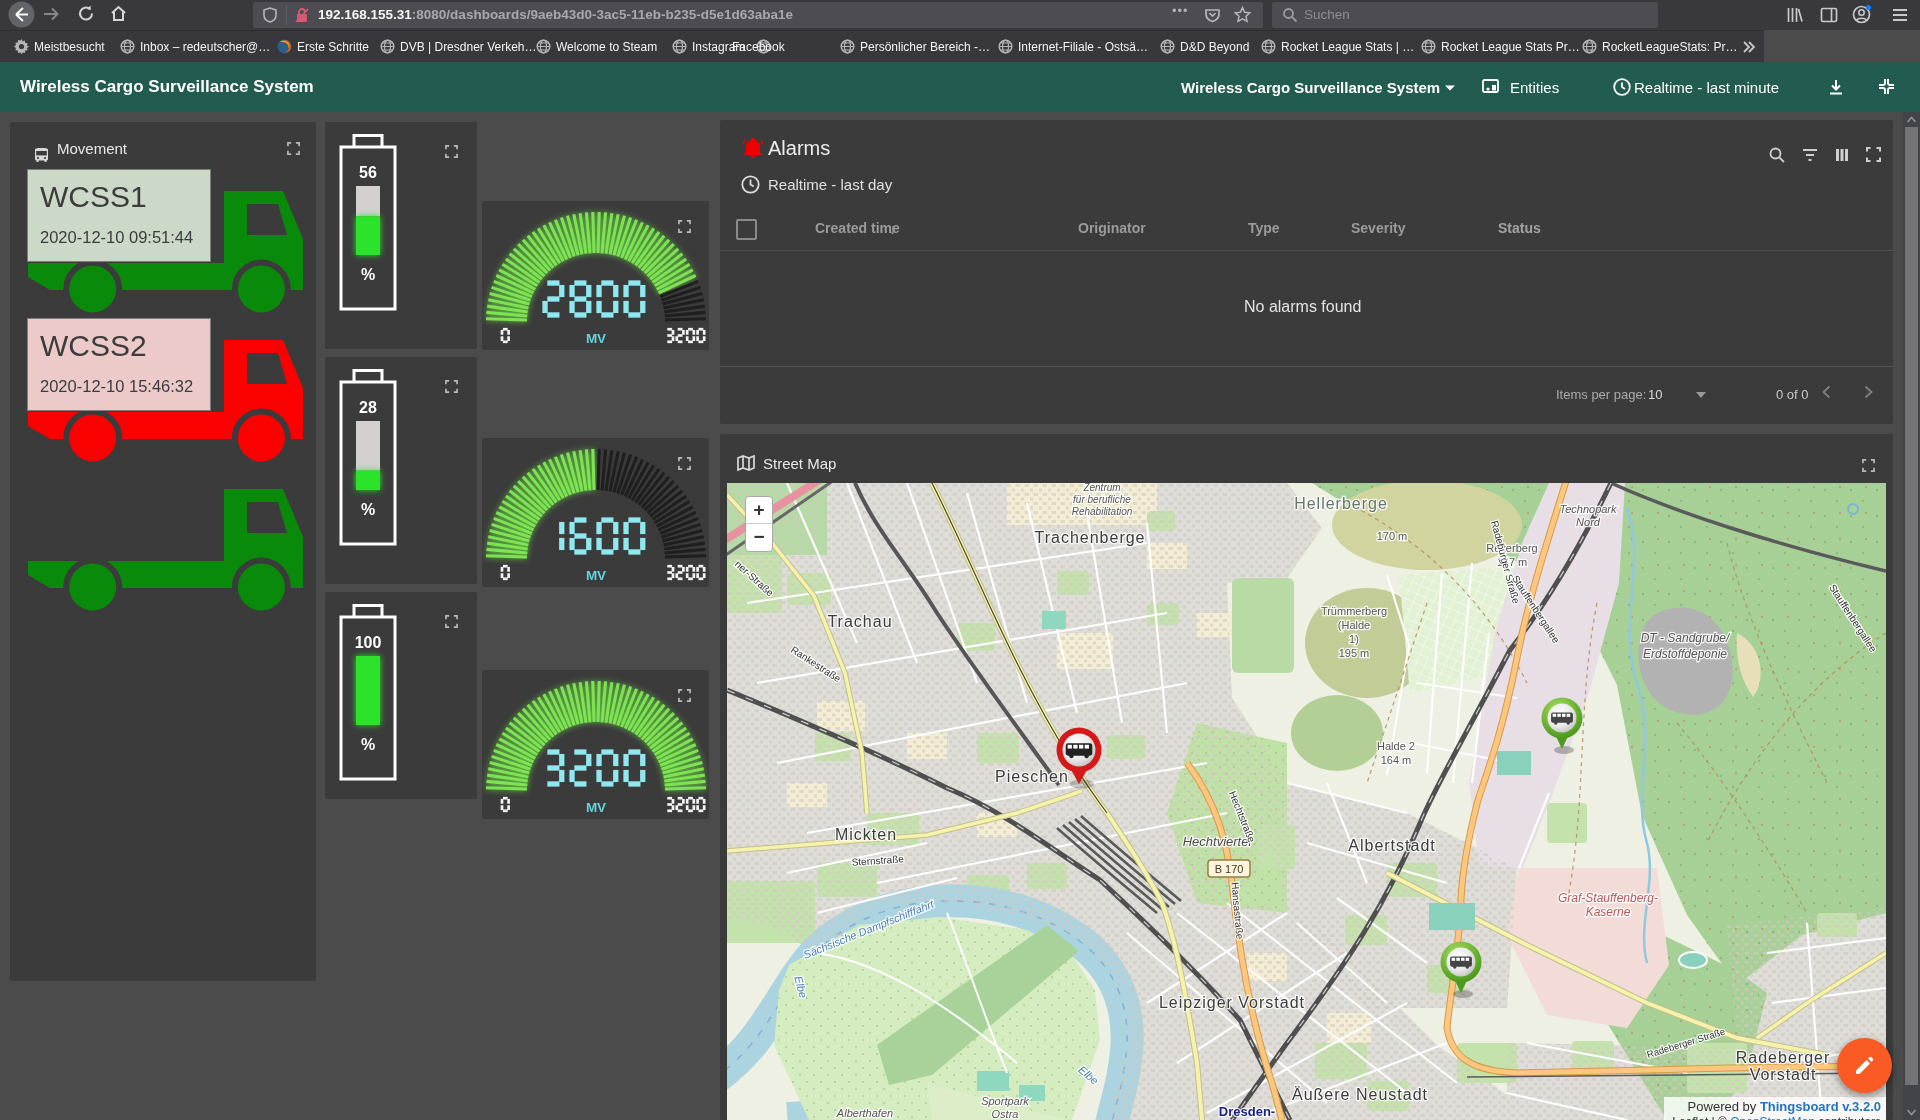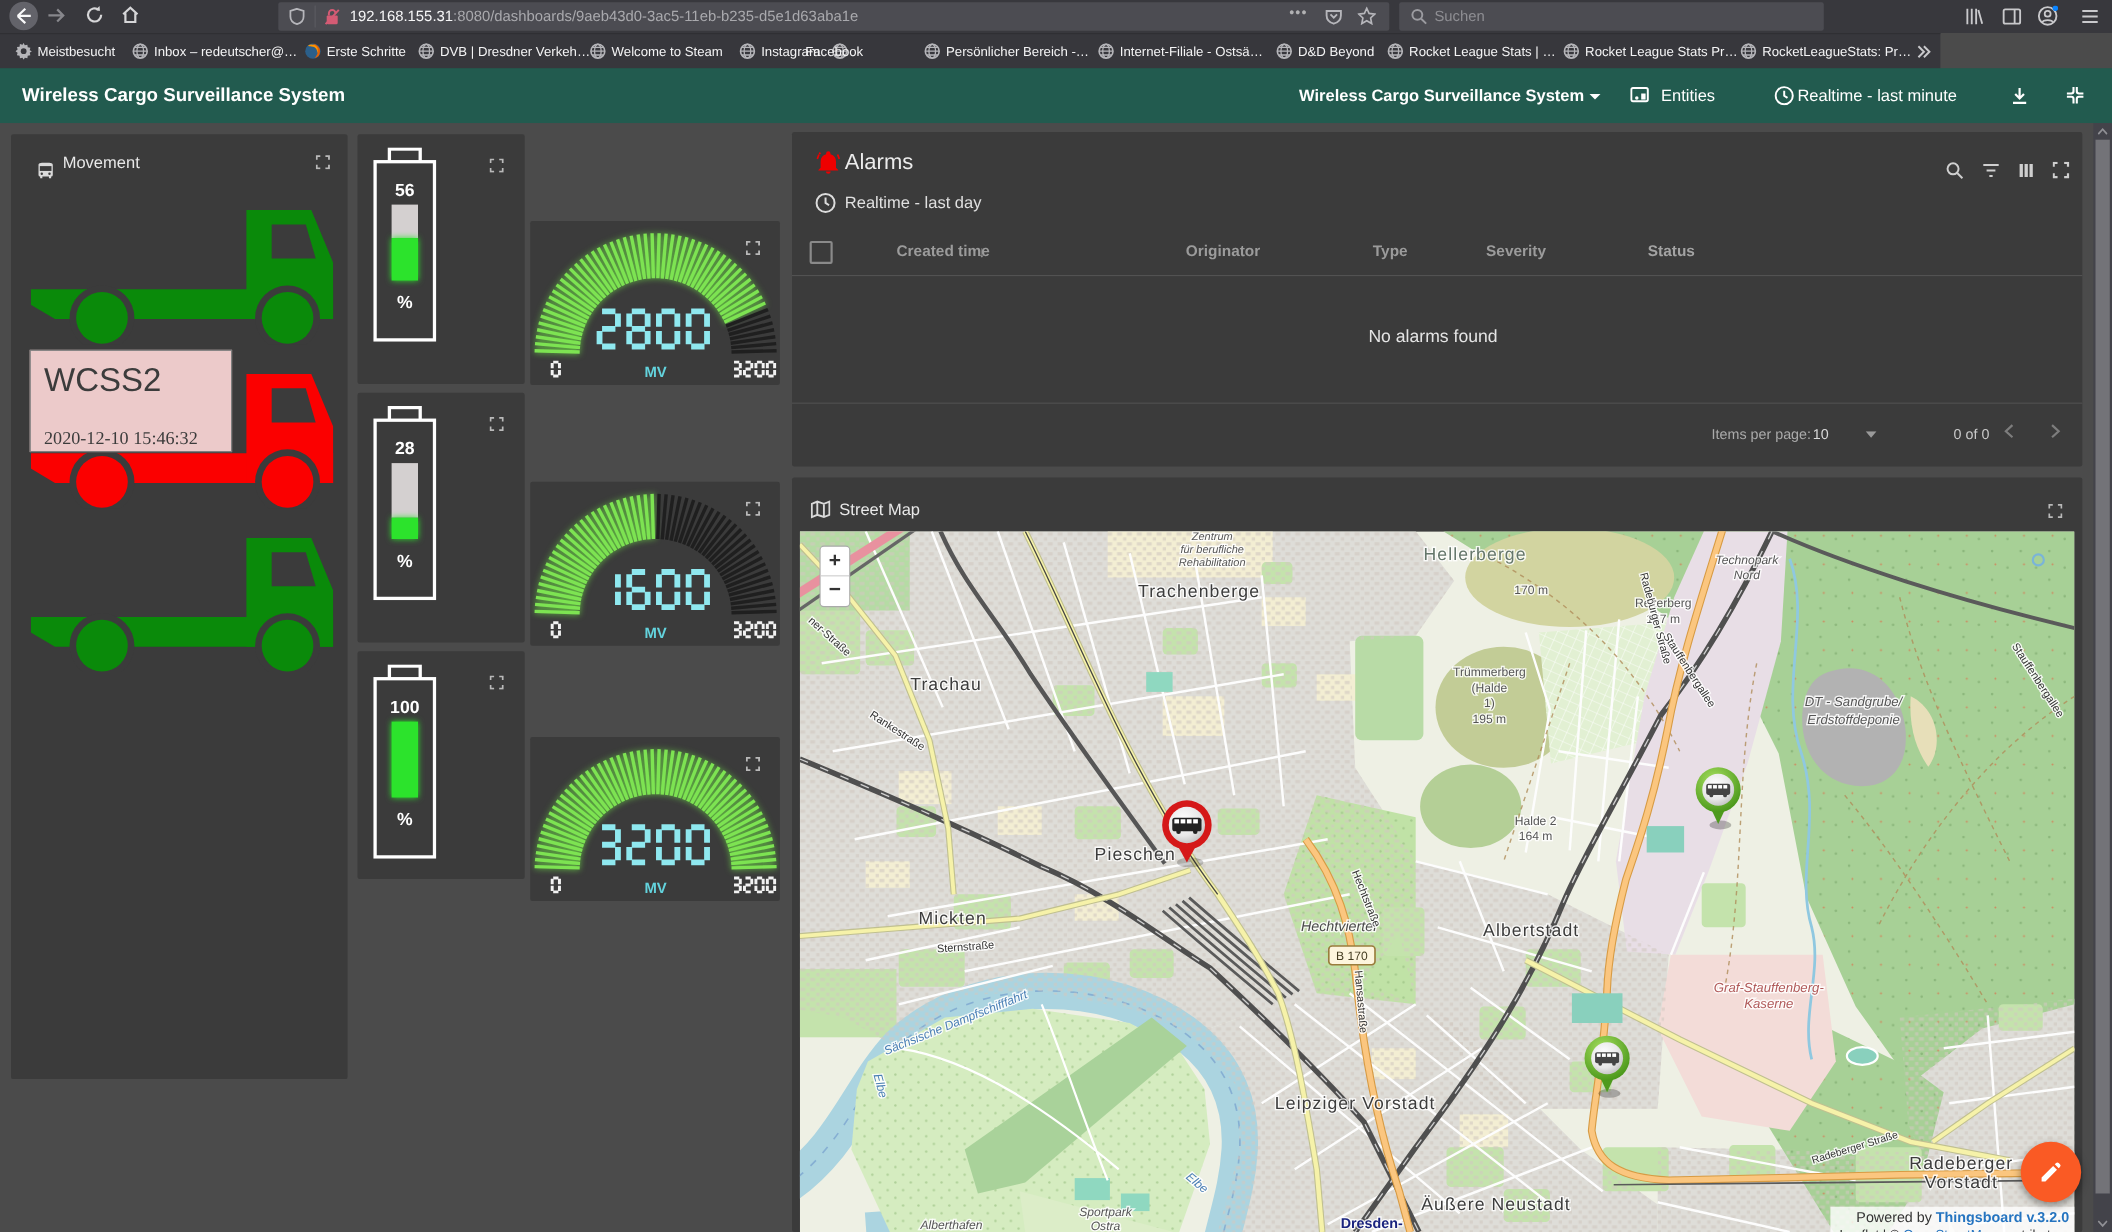--- a/index.html
+++ b/index.html
@@ -4,21 +4,21 @@
 html,body{margin:0;padding:0;width:1920px;height:1120px;overflow:hidden;
  font-family:"Liberation Sans",sans-serif;background:#4b4b4b;}
 .abs{position:absolute;}
 #navbar{position:absolute;left:0;top:0;width:1920px;height:30px;background:#38383d;}
 #bookbar{position:absolute;left:0;top:30px;width:1764px;height:32px;background:#37373c;border-top:1px solid #2f2f33;}
 #tbhead{position:absolute;left:0;top:62px;width:1920px;height:50px;background:#225b4f;}
 #dash{position:absolute;left:0;top:112px;width:1903px;height:1008px;background:#4b4b4b;overflow:hidden;}
 .widget{position:absolute;background:#3b3b3b;border-radius:2px;}
 .wtitle{color:#e8e8e8;font-size:15px;}
 .exp{position:absolute;width:13px;height:13px;opacity:.85;}
-.urltxt{font-size:13.5px;color:#f6f6f7;}
+.urltxt{font-size:13.5px;color:#f6f6f7;font-weight:bold;}
 .graytxt{color:#a9a9ad;}
 .hseg{display:inline-flex;align-items:center;color:#fff;font-size:15px;}
 </style></head><body>
 
 <div id="navbar">
  <svg class="abs" style="left:8px;top:1px" width="27" height="27" viewBox="0 0 27 27">
    <circle cx="13.5" cy="13.5" r="13" fill="#63636a"></circle>
    <path d="M8 13.5 L15 7 M8 13.5 L15 20 M8 13.5 H20" stroke="#f9f9fa" stroke-width="2" fill="none"></path>
  </svg>
  <svg class="abs" style="left:42px;top:6px" width="18" height="16" viewBox="0 0 18 16">
@@ -197,32 +197,36 @@
         </svg></div>
 <svg class="abs" style="left:18px;top:67px" width="275" height="124" viewBox="0 0 275 124">
         <polygon points="0,74 275,74 275,101 22,101 0,88" fill="#0a8a0a"></polygon>
         <polygon points="196,2 255,2 275,50 275,101 196,101" fill="#0a8a0a"></polygon>
         <polygon points="219,15 250,15 259,46 219,46" fill="#3b3b3b"></polygon>
         <circle cx="64.7" cy="100" r="29.5" fill="#3b3b3b"></circle>
         <circle cx="233.4" cy="100" r="29.5" fill="#3b3b3b"></circle>
         <circle cx="64.7" cy="100" r="23.5" fill="#0a8a0a"></circle>
         <circle cx="233.4" cy="100" r="23.5" fill="#0a8a0a"></circle>
       </svg>
+      <div class="abs" style="left:17px;top:47px;width:182px;height:91px;background:#ccd8c8;border:1px solid #7e7e7e;">
+        <div style="margin:10px 0 0 12px;font-size:30px;color:#3c3c3c;">WCSS1</div>
+        <div style="margin:14px 0 0 12px;font-size:16.5px;color:#3c3c3c;">2020-12-10 09:51:44</div>
+      </div>
 <svg class="abs" style="left:18px;top:216px" width="275" height="124" viewBox="0 0 275 124">
         <polygon points="0,74 275,74 275,101 22,101 0,88" fill="#fb0000"></polygon>
         <polygon points="196,2 255,2 275,50 275,101 196,101" fill="#fb0000"></polygon>
         <polygon points="219,15 250,15 259,46 219,46" fill="#3b3b3b"></polygon>
         <circle cx="64.7" cy="100" r="29.5" fill="#3b3b3b"></circle>
         <circle cx="233.4" cy="100" r="29.5" fill="#3b3b3b"></circle>
         <circle cx="64.7" cy="100" r="23.5" fill="#fb0000"></circle>
         <circle cx="233.4" cy="100" r="23.5" fill="#fb0000"></circle>
       </svg>
       <div class="abs" style="left:17px;top:196px;width:182px;height:91px;background:#eccaca;border:1px solid #7e7e7e;">
         <div style="margin:10px 0 0 12px;font-size:30px;color:#3c3c3c;">WCSS2</div>
-        <div style="margin:26px 0 0 12px;font-size:16.5px;color:#3c3c3c;font-family:Liberation Serif, serif;">2020-12-10 15:46:32</div>
+        <div style="margin:14px 0 0 12px;font-size:16.5px;color:#3c3c3c;">2020-12-10 15:46:32</div>
       </div>
 <svg class="abs" style="left:18px;top:365px" width="275" height="124" viewBox="0 0 275 124">
         <polygon points="0,74 275,74 275,101 22,101 0,88" fill="#0a8a0a"></polygon>
         <polygon points="196,2 255,2 275,50 275,101 196,101" fill="#0a8a0a"></polygon>
         <polygon points="219,15 250,15 259,46 219,46" fill="#3b3b3b"></polygon>
         <circle cx="64.7" cy="100" r="29.5" fill="#3b3b3b"></circle>
         <circle cx="233.4" cy="100" r="29.5" fill="#3b3b3b"></circle>
         <circle cx="64.7" cy="100" r="23.5" fill="#0a8a0a"></circle>
         <circle cx="233.4" cy="100" r="23.5" fill="#0a8a0a"></circle>
       </svg>

